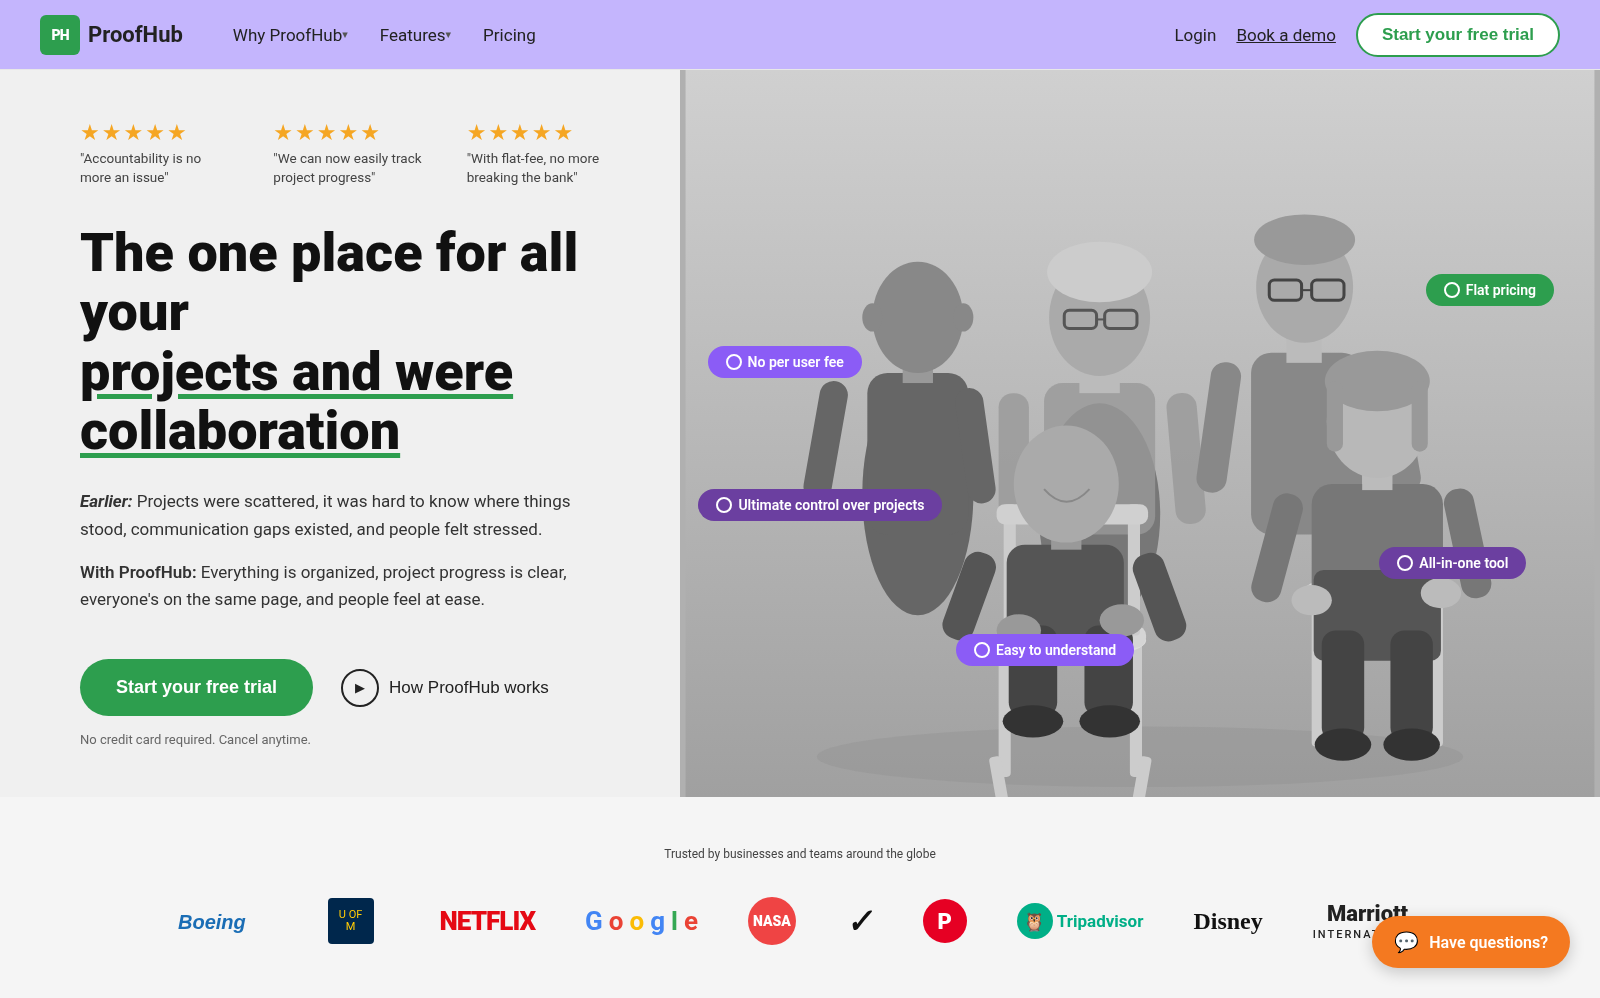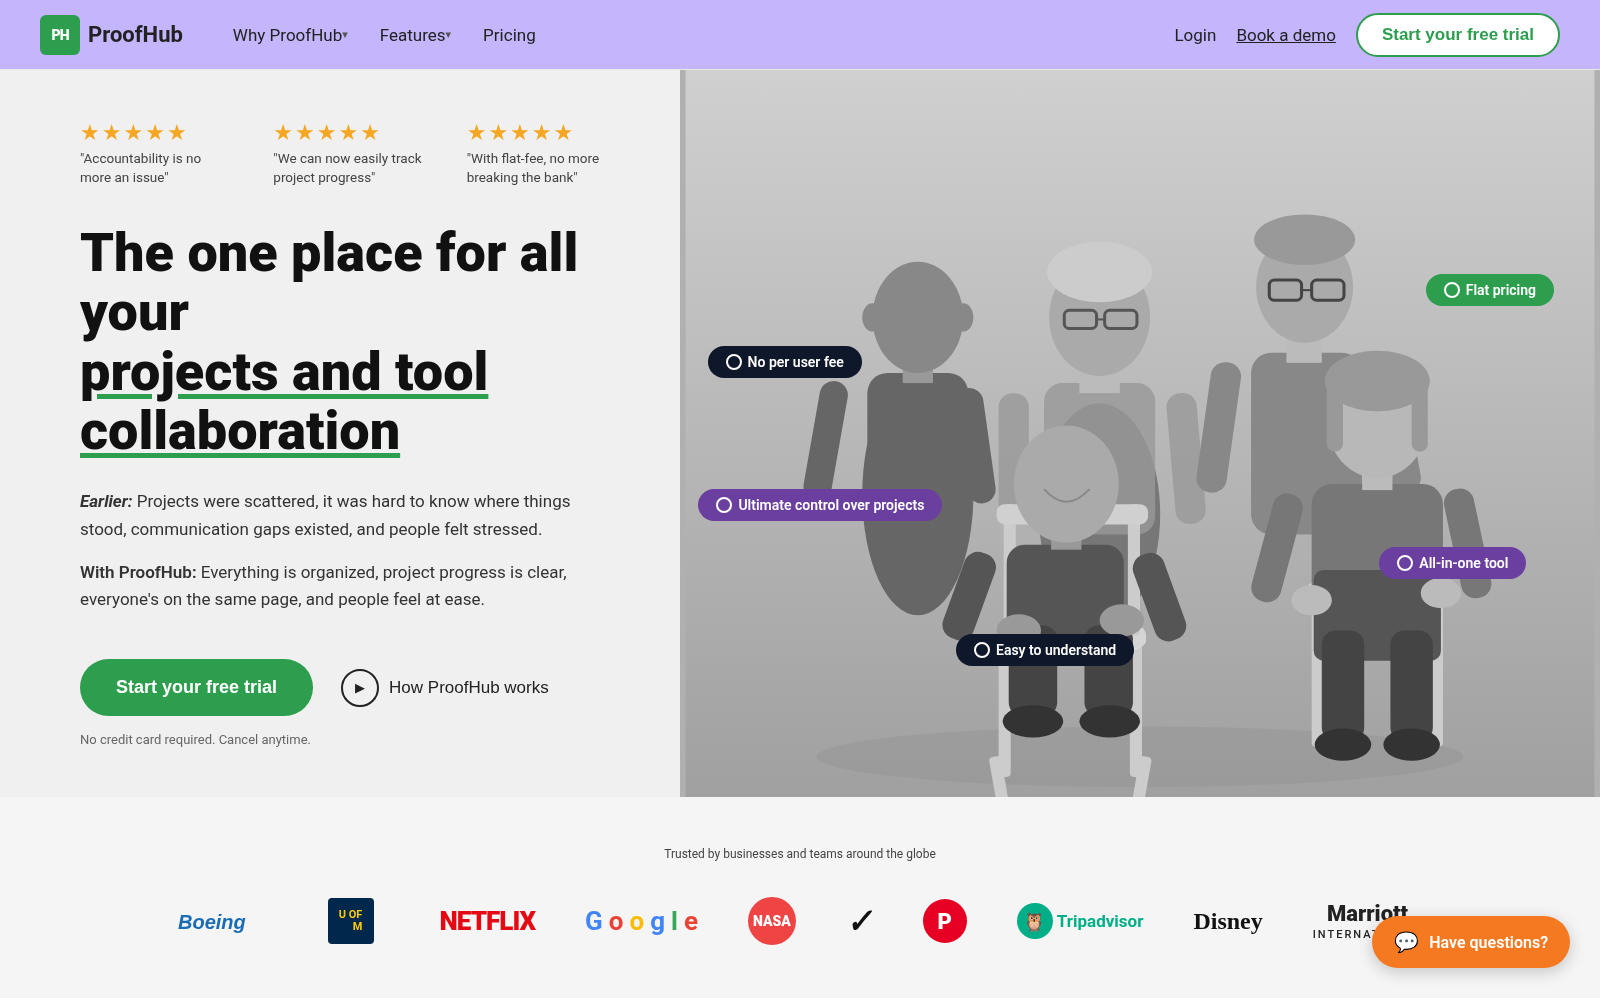--- a/index.html
+++ b/index.html
@@ -209,21 +209,21 @@
       white-space: nowrap;
     }
     .badge-circle {
       width: 16px;
       height: 16px;
       border-radius: 50%;
       border: 2px solid currentColor;
       flex-shrink: 0;
     }
     .badge-green {
-      background: #0f172a;
+      background: #8b5cf6;
       color: #fff;
     }
     .badge-purple {
       background: #6b3fa0;
       color: #fff;
     }
     .badge-green-light {
       background: #2d9e4e;
       color: #fff;
     }
@@ -404,21 +404,21 @@
         <div class="star-quote">"We can now easily track project progress"</div>
       </div>
       <div class="star-block">
         <div class="stars">★★★★★</div>
         <div class="star-quote">"With flat-fee, no more breaking the bank"</div>
       </div>
     </div>
 
     <h1 class="hero-heading">
       <span>The one place for all your</span><br>
-      <span class="hero-heading-underline">projects and tool</span><br>
+      <span class="hero-heading-underline">projects and were</span><br>
       <span class="hero-heading-underline">collaboration</span>
     </h1>
 
     <p class="hero-body">
       <span class="hero-body-bold">Earlier:</span><span> Projects were scattered, it was hard to know where things stood, communication gaps existed, and people felt stressed.</span>
     </p>
 
     <p class="hero-body">
       <span class="hero-body-underline">With ProofHub:</span><span> Everything is organized, project progress is clear, everyone's on the same page, and people feel at ease.</span>
     </p>
@@ -602,21 +602,21 @@
   <p class="trusted-title">Trusted by businesses and teams around the globe</p>
   <div class="logos-row">
 
     <div class="logo-item logo-boeing">
       <svg width="100" height="30" viewBox="0 0 160 45">
         <text x="0" y="35" font-family="Arial" font-size="32" font-style="italic" font-weight="600" fill="#1a6db5">Boeing</text>
       </svg>
     </div>
 
     <div class="logo-michigan">
-      <span style="text-align:right;line-height:1.1;font-size:11px;font-weight:700;">U OF<br>M</span>
+      <span style="text-align:center;line-height:1.1;font-size:11px;font-weight:400;">U OF<br>M</span>
     </div>
 
     <div class="logo-item logo-netflix">NETFLIX</div>
 
     <div class="logo-item logo-google">
       <span class="g-b">G</span>
         <span class="g-r">o</span>
         <span class="g-y">o</span>
         <span class="g-b">g</span>
         <span class="g-g">l</span>

